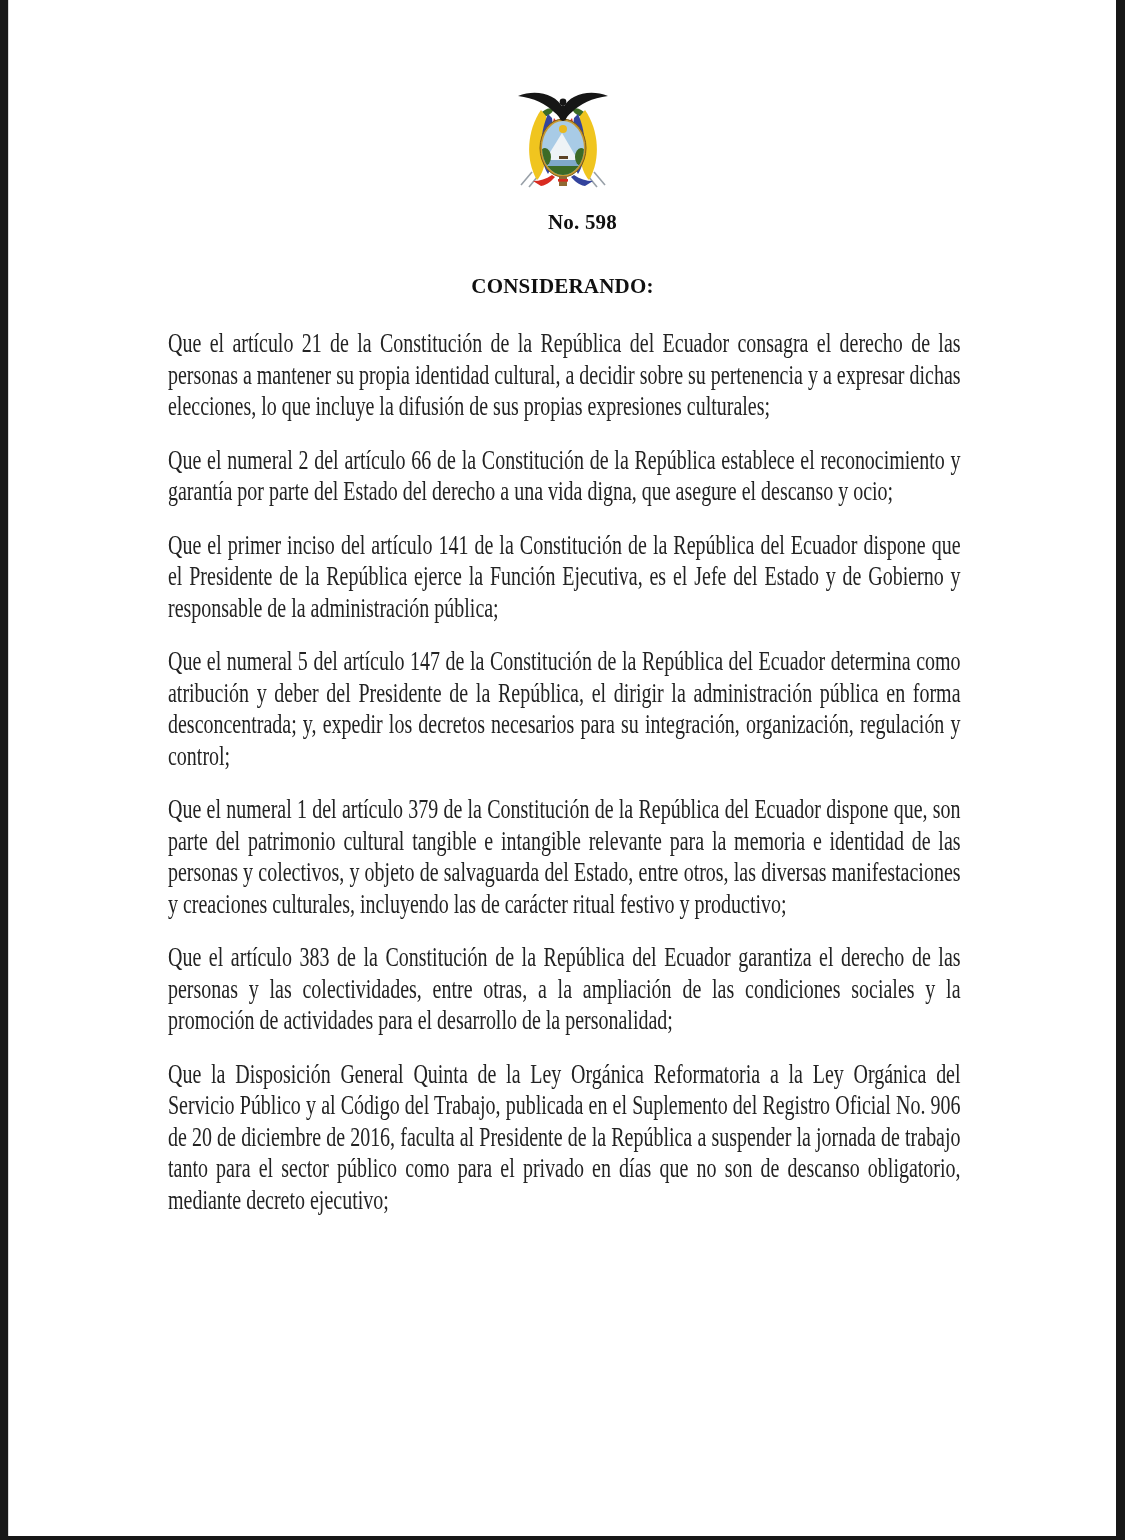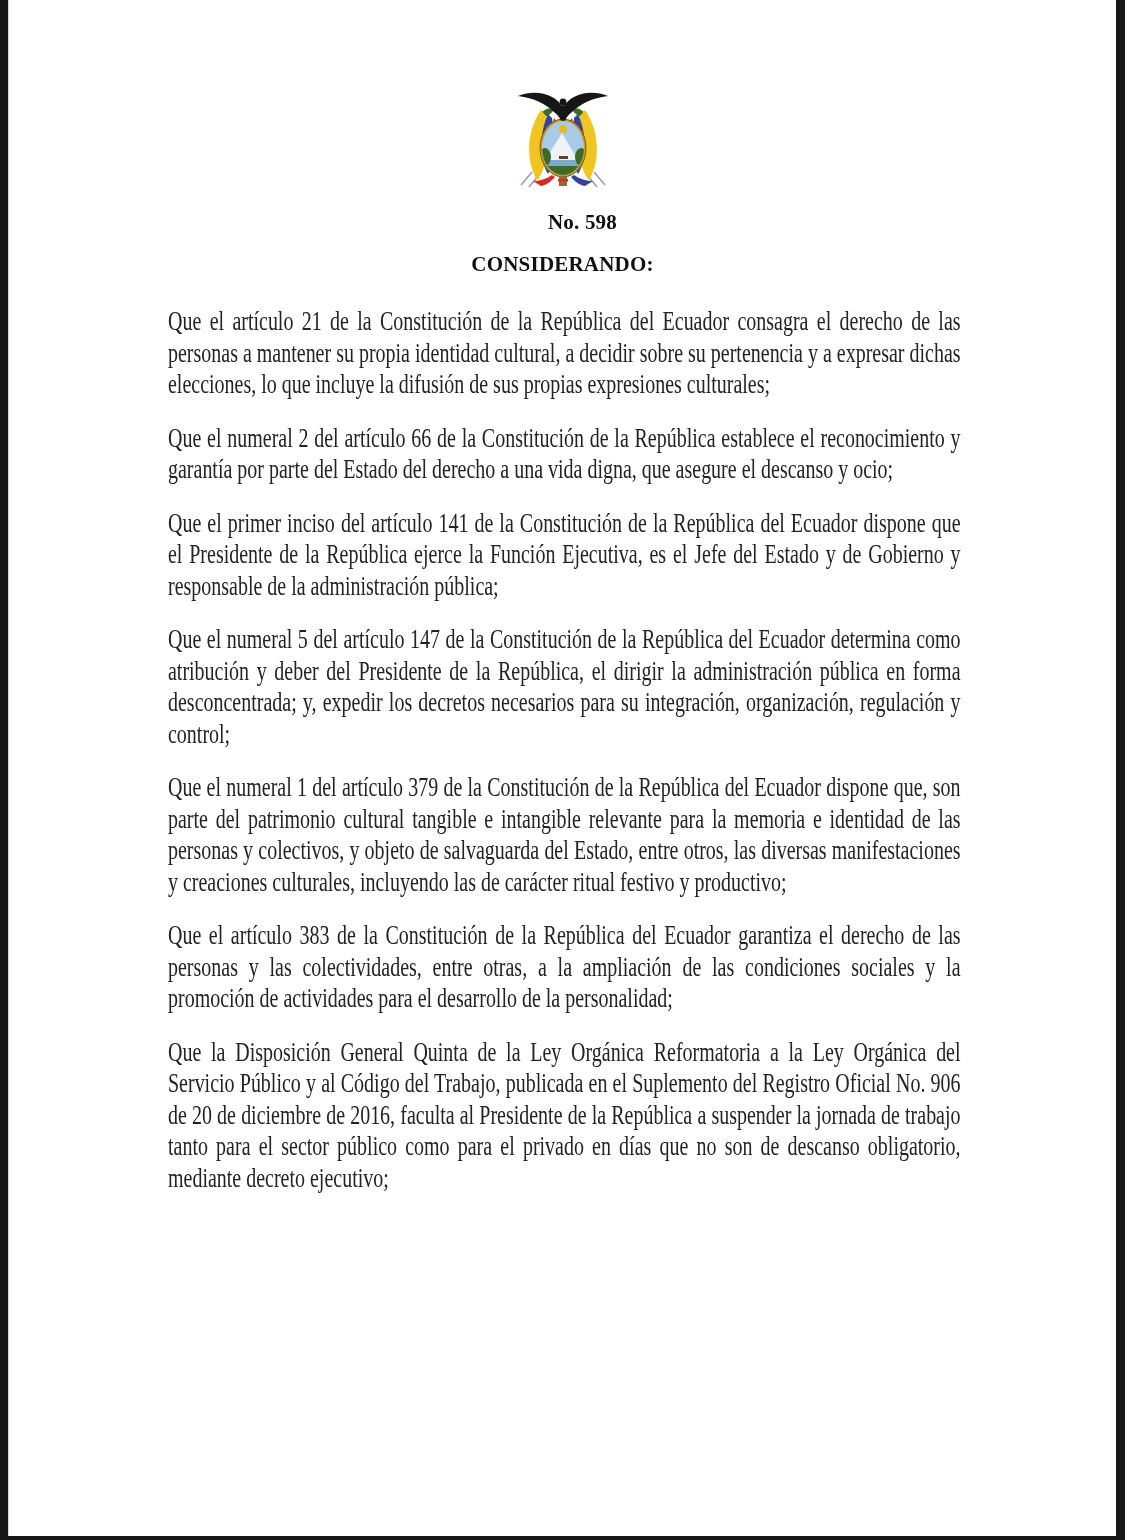--- a/index.html
+++ b/index.html
@@ -23,21 +23,21 @@
     text-align:center;
     padding-top:88px;
     color:#101010;
     font-weight:bold;
   }
   .coa { width:112px; height:100px; display:inline-block; }
   .h-line { font-size:21px; line-height:28px; letter-spacing:0.2px; }
   .doc-number    { margin-top:16px;margin-left:40px; }
   .president     { margin-top:22px; }
   .pres-title    { margin-top:22px; }
-  .section-head  { margin-top:14px; }
+  .section-head  { margin-top:36px; }
   
   .prose {
     margin-left:159px;
     margin-top:28px;
     width:1071px;
     transform:scaleX(0.74);
     transform-origin:0 0;
     font-size:27px;
     line-height:31.5px;
     text-align:justify;

